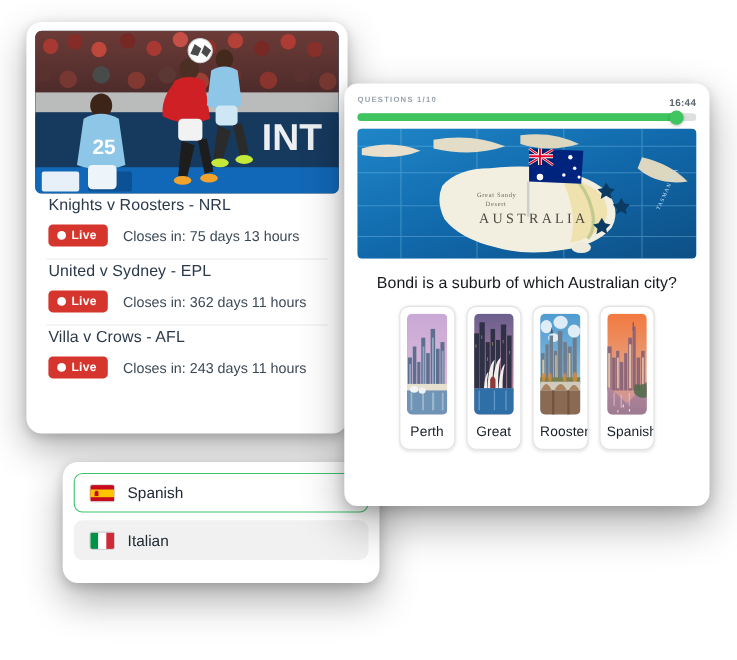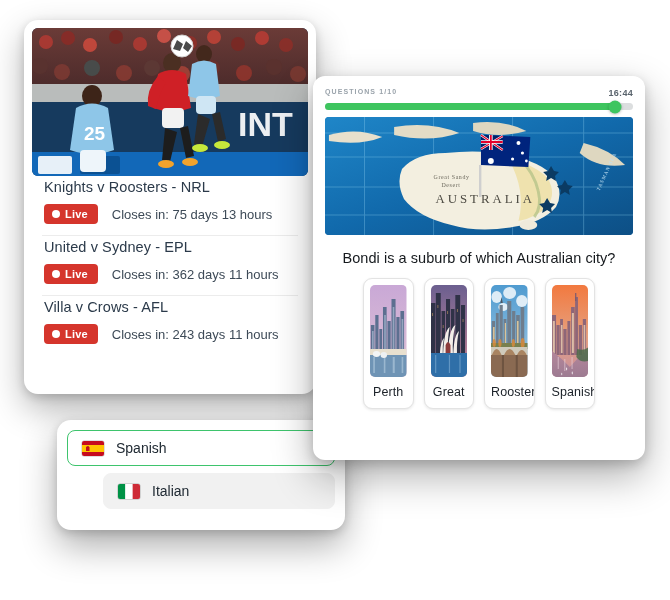--- a/index.html
+++ b/index.html
@@ -38,21 +38,21 @@
   .closes-text{font-size:13px;color:#3d4a57;}
 
   
   #language-card{left:57px;top:420px;width:288px;height:110px;padding:10px;box-sizing:border-box;
     box-shadow:0 16px 36px rgba(0,0,0,.32), 0 3px 10px rgba(0,0,0,.16);}
   .lang-item{
     display:flex;align-items:center;gap:12px;height:36px;
     border-radius:8px;padding:0 14px;box-sizing:border-box;font-size:14px;color:#202a33;
   }
   .lang-item.selected{background:#fff;border:1.6px solid #3ec46d;}
-  .lang-item.plain{background:#f1f1f1;border:1.6px solid #f1f1f1;margin-top:7px;margin-left:36px;}
+  .lang-item.plain{background:#f1f1f1;border:1.6px solid #f1f1f1;margin-top:7px;}
   .flag{width:22px;height:15px;border-radius:2px;overflow:hidden;display:block;flex:0 0 auto;
         box-shadow:0 0 0 .5px rgba(0,0,0,.25);}
   .flag svg{display:block;width:100%;height:100%;}
 
   
   #quiz-card{left:313px;top:76px;width:332px;height:384px;border-radius:12px;
     padding:10px 10px 12px 10px;box-sizing:border-box;
     box-shadow:0 16px 40px rgba(0,0,0,.32), 0 4px 12px rgba(0,0,0,.18);}
   .quiz-top{display:flex;align-items:flex-start;justify-content:space-between;padding:2px 2px 0 2px;}
   .q-counter{font-size:7px;letter-spacing:1.1px;color:#9aa3ab;font-weight:700;}

